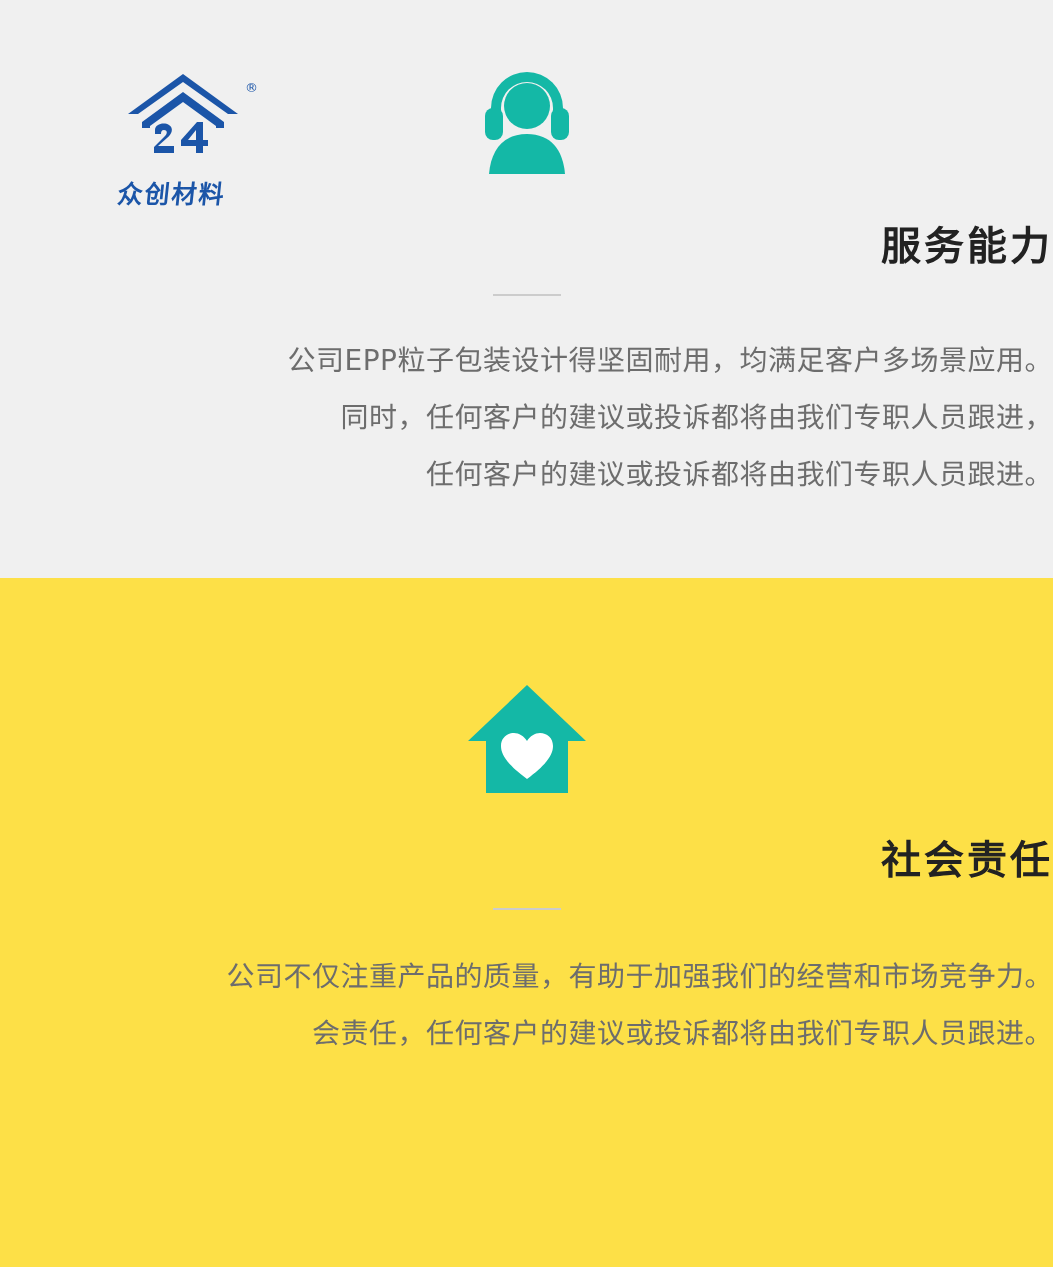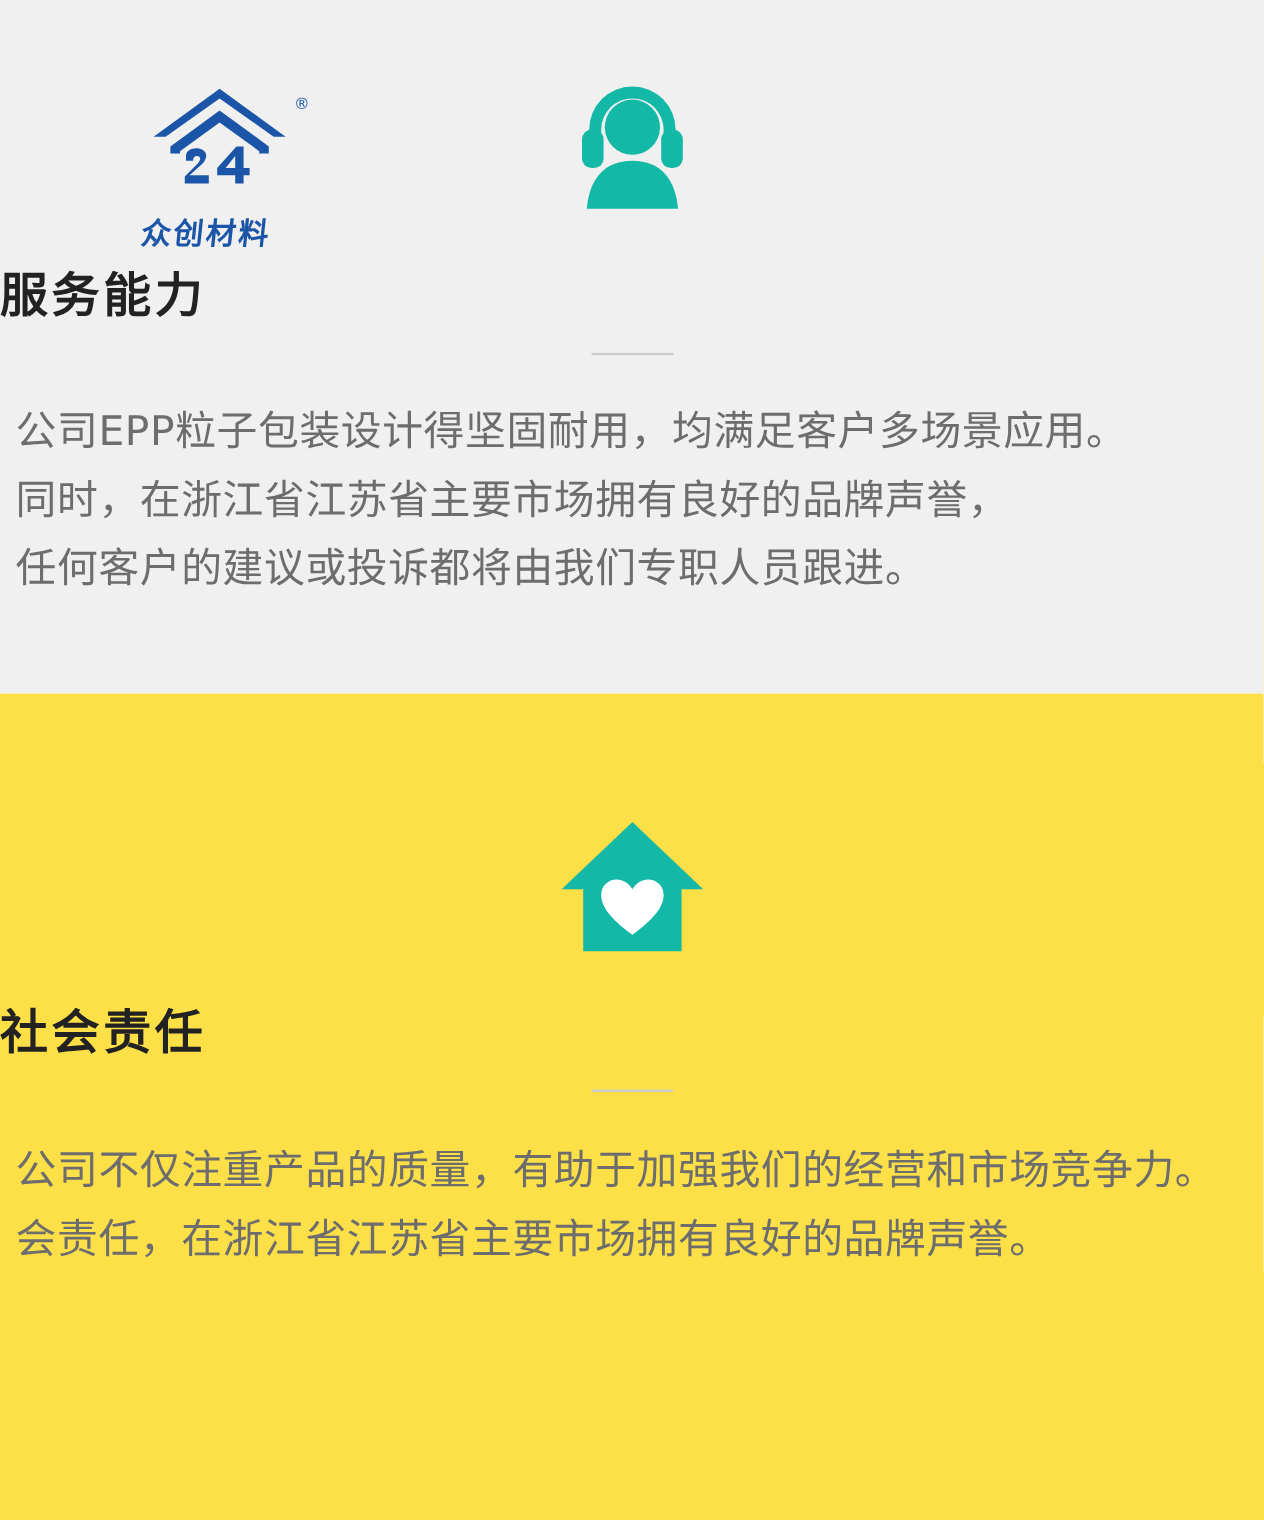--- a/index.html
+++ b/index.html
@@ -58,21 +58,21 @@
     font-weight: bold;
     letter-spacing: 2px;
     color: #1b55a8;
     font-family: "DejaVu Sans", "Liberation Sans", sans-serif;
     transform: skewX(-6deg);
   }
 
   .card {
     width: 1053px;
     box-sizing: border-box;
-    text-align: left;
+    text-align: right;
   }
 
   .icon-wrap {
     display: flex;
     justify-content: center;
     align-items: flex-end;
   }
 
   .card-title {
     font-size: 40px;
@@ -84,21 +84,21 @@
 
   .title-rule {
     width: 68px;
     height: 2px;
     background: #cccccc;
     margin: 22px auto 0 auto;
   }
 
   .card-body {
     margin: 0 auto;
-    font-size: 34px;
+    font-size: 28px;
     line-height: 57px;
     color: #6d6d6d;
     letter-spacing: 0.5px;
     font-family: "DejaVu Sans", "Liberation Sans", sans-serif;
     padding-left: 13px;
   }
   .card-body p {
     margin: 0;
     white-space: nowrap;
   }
@@ -165,36 +165,36 @@
 
           <circle cx="46" cy="44" r="23" class="teal"></circle>
 
           <path d="M46 72 C22 72, 10 88, 8 112 L84 112 C82 88, 70 72, 46 72 Z" class="teal"></path>
         </svg>
       </div>
       <div class="card-title">服务能力</div>
       <div class="title-rule"></div>
       <div class="card-body">
         <p>公司EPP粒子包装设计得坚固耐用，均满足客户多场景应用。</p>
-        <p>同时，在浙江省江苏省主要市场拥有良好的品牌声誉，</p>
+        <p>同时，任何客户的建议或投诉都将由我们专职人员跟进，</p>
         <p>任何客户的建议或投诉都将由我们专职人员跟进。</p>
       </div>
     </div>
   </div>
 
   <div class="section-white">
     <div class="card card-social">
       <div class="icon-wrap">
         <svg width="118" height="108" viewBox="0 0 118 108" xmlns="http://www.w3.org/2000/svg">
           <path d="M59 0 L118 56 L100 56 L100 108 L18 108 L18 56 L0 56 Z" class="teal"></path>
           <path d="M59 94 C40 80, 33 70, 33 61 C33 53, 39 48, 46 48 C51 48, 56 51, 59 56 C62 51, 67 48, 72 48 C79 48, 85 53, 85 61 C85 70, 78 80, 59 94 Z" fill="#ffffff"></path>
         </svg>
       </div>
       <div class="card-title">社会责任</div>
       <div class="title-rule"></div>
       <div class="card-body">
         <p>公司不仅注重产品的质量，有助于加强我们的经营和市场竞争力。</p>
-        <p>会责任，在浙江省江苏省主要市场拥有良好的品牌声誉。</p>
+        <p>会责任，任何客户的建议或投诉都将由我们专职人员跟进。</p>
       </div>
     </div>
   </div>
 
 </div>
 
 </body></html>

